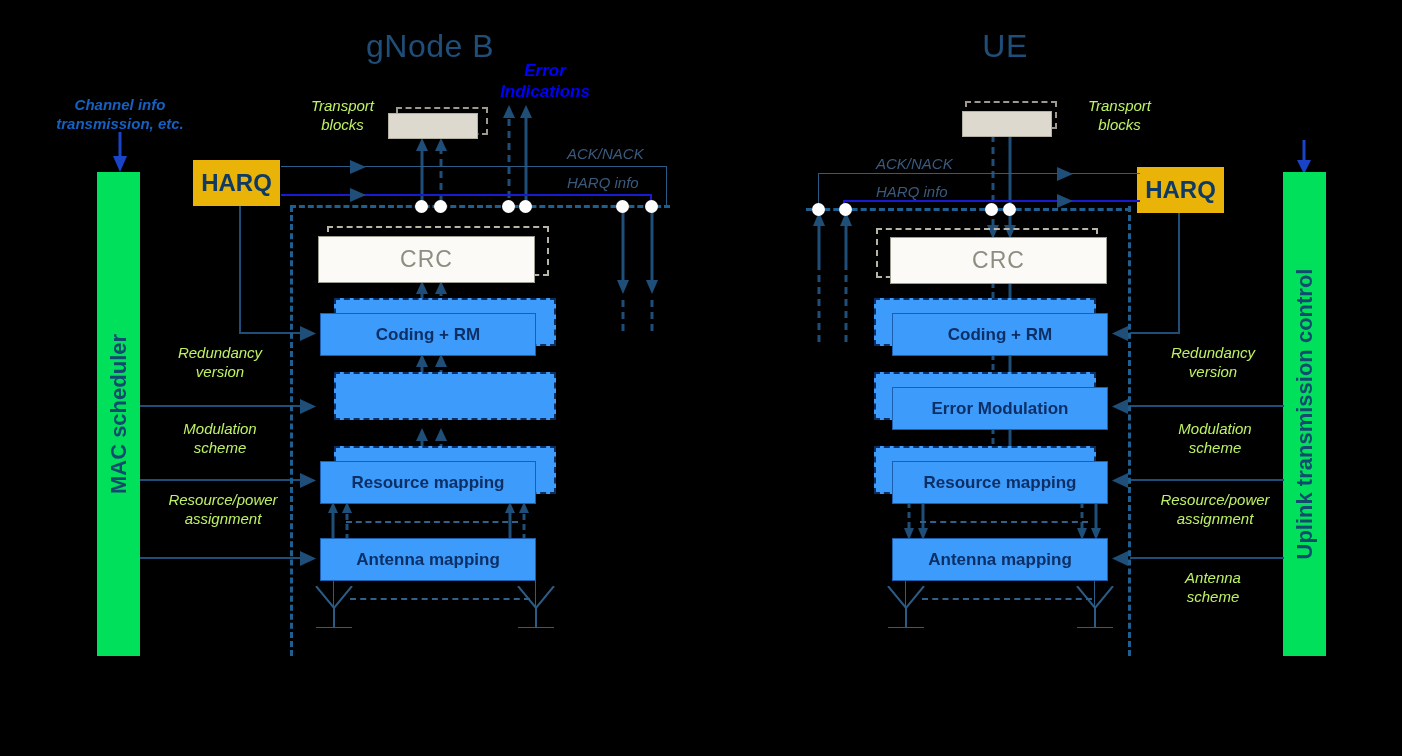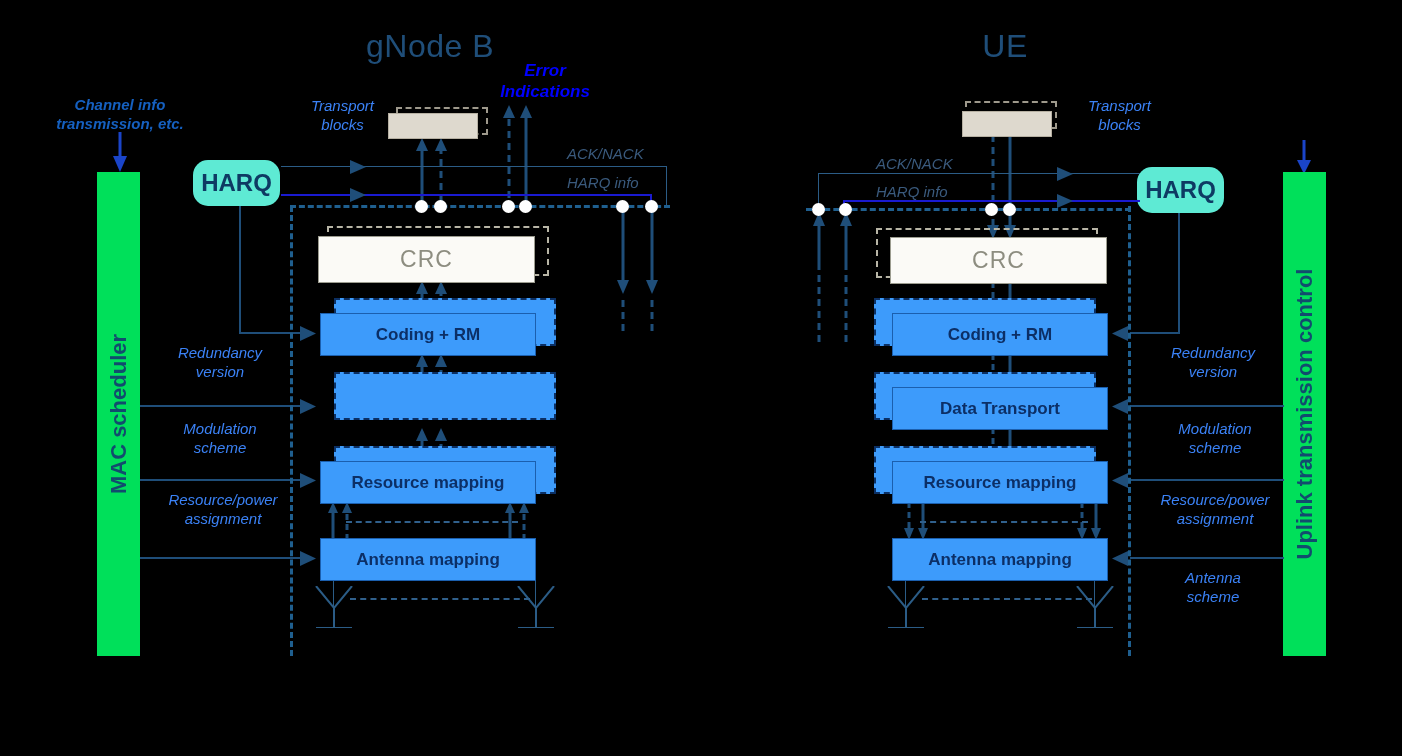--- a/index.html
+++ b/index.html
@@ -19,40 +19,40 @@
     letter-spacing:0.5px;white-space:nowrap;text-align:center;
   }
   .err-title{
     font-size:17px;color:#0000ff;font-weight:bold;font-style:italic;
     text-align:center;line-height:1.25;white-space:nowrap;
   }
 
   
   .lbl{
     font-style:italic;font-size:15px;line-height:1.25;
-    color:#3b82f6;white-space:nowrap;
+    color:#bef264;white-space:nowrap;
   }
   .lbl.ctr{text-align:center;}
   .lbl.dim{color:#3a5a7d;}
   .lbl.bright{color:#1560c0;font-weight:bold;}
 
   
   .greenbar{
     background:#00e05a;border:0;
   }
   .greenbar .vtxt{
     position:absolute;left:50%;top:50%;
     transform:translate(-50%,-50%) rotate(-90deg);
     transform-origin:center center;
     white-space:nowrap;font-weight:bold;font-size:22px;color:#124b6e;
   }
   
   .harq{
-    background:#5eead4;display:flex;align-items:center;justify-content:center;
-    font-weight:bold;font-size:24px;color:#0e3a63;border-radius:15px;
+    background:#eab308;display:flex;align-items:center;justify-content:center;
+    font-weight:bold;font-size:24px;color:#0e3a63;
   }
 
   
   .pbox{
     background:#3d9bfb;border:1px solid #1b5fae;
     display:flex;align-items:center;justify-content:center;
     font-weight:bold;font-size:17px;color:#0c2f66;white-space:nowrap;
     z-index:6;
   }
   
@@ -423,21 +423,21 @@
     <line x1="8" y1="0" x2="8" y2="19" stroke="#1f4e79" stroke-width="3" stroke-dasharray="6,4"></line>
     <polygon points="8,32 2,19 14,19" fill="#1f4e79"></polygon>
   </svg>
   <svg class="arrow" style="left:1002px;top:354px;" width="16" height="32" viewBox="0 0 16 32">
     <line x1="8" y1="0" x2="8" y2="19" stroke="#1f4e79" stroke-width="3"></line>
     <polygon points="8,32 2,19 14,19" fill="#1f4e79"></polygon>
   </svg>
 
   <div class="abs pshadow" style="left:874px;top:372px;width:218px;height:44px;"></div>
   <div class="abs pbox" style="left:892px;top:387px;width:214px;height:41px;">
-    <span>Data Transport</span>
+    <span>Error Modulation</span>
   </div>
 
   <svg class="arrow" style="left:985px;top:428px;" width="16" height="32" viewBox="0 0 16 32">
     <line x1="8" y1="0" x2="8" y2="19" stroke="#1f4e79" stroke-width="3" stroke-dasharray="6,4"></line>
     <polygon points="8,32 2,19 14,19" fill="#1f4e79"></polygon>
   </svg>
   <svg class="arrow" style="left:1002px;top:428px;" width="16" height="32" viewBox="0 0 16 32">
     <line x1="8" y1="0" x2="8" y2="19" stroke="#1f4e79" stroke-width="3"></line>
     <polygon points="8,32 2,19 14,19" fill="#1f4e79"></polygon>
   </svg>

